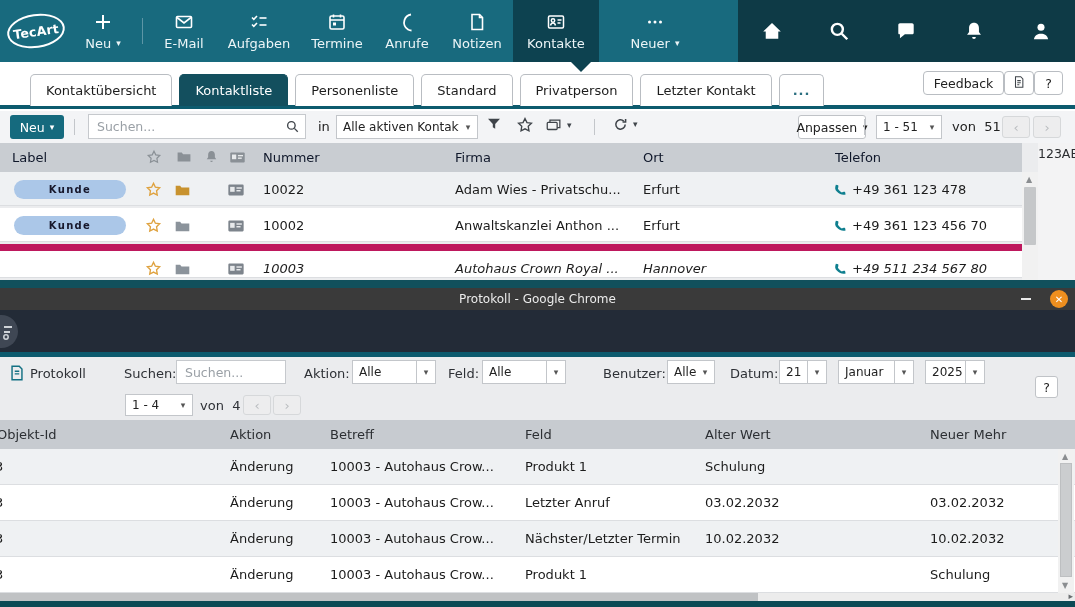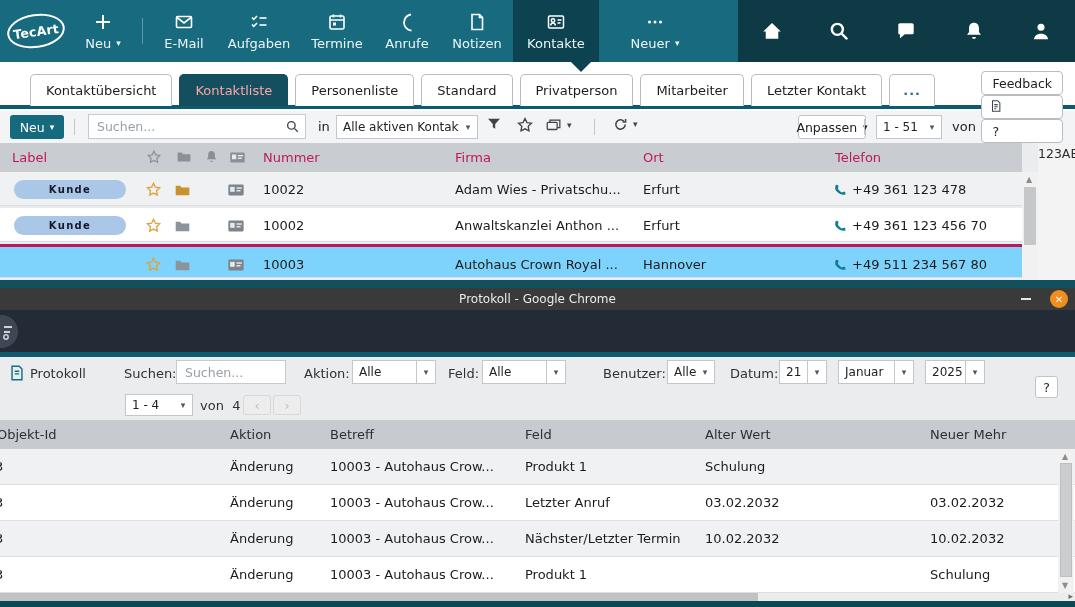--- a/index.html
+++ b/index.html
@@ -20,23 +20,23 @@
   .caret{font-size:9px;line-height:1;}
   .nav-pointer{position:absolute;top:62px;left:571px;width:0;height:0;border-left:10px solid transparent;border-right:10px solid transparent;border-top:10px solid #0d4250;z-index:6;}
   .topbar-right{position:absolute;left:738px;right:0;top:0;height:62px;display:flex;align-items:center;justify-content:space-around;}
   .tb-icon{width:22px;height:22px;cursor:pointer;}
 
   
   .tabrow{position:absolute;left:0;top:62px;width:1075px;height:49px;background:#fff;}
   .tab-underline{position:absolute;left:0;top:43px;width:100%;height:4px;background:#0d5b6e;}
   .tabs{position:absolute;left:30px;top:12px;display:flex;gap:7px;z-index:2;}
   .tab{height:31px;line-height:31px;padding:0 15px;border:1px solid #b9bdc2;border-bottom:none;border-radius:5px 5px 0 0;background:#fff;font-size:13px;color:#1d1d1d;cursor:pointer;white-space:nowrap;}
-  .tab.active{background:#134f5e;color:#fca5a5;border-color:#134f5e;}
+  .tab.active{background:#134f5e;color:#ffffff;border-color:#134f5e;}
   .tab.ellip{padding:0 13px;font-weight:bold;color:#2b6f80;letter-spacing:1px;}
-  .tab-actions{position:absolute;right:12px;top:9px;display:flex;z-index:3;flex-direction:column;}
+  .tab-actions{position:absolute;right:12px;top:9px;display:flex;z-index:3;}
   .tbtn{height:22px;padding:0 10px;border:1px solid #b9bdc2;border-radius:4px;background:#fff;font-size:12.5px;color:#222;display:flex;align-items:center;cursor:pointer;}
   .tbtn.iconbtn{padding:0 7px;}
 
   
   .toolbar{position:absolute;left:0;top:111px;width:1075px;height:32px;background:#f3f4f6;}
   .btn-neu{position:absolute;left:10px;top:4px;width:54px;height:24px;background:#156a7e;color:#fff;border-radius:3px;font-size:12.5px;display:flex;align-items:center;justify-content:center;gap:5px;cursor:pointer;}
   .vsep{position:absolute;top:8px;width:1px;height:16px;background:#c3c6ca;}
   .search-box{position:absolute;left:88px;top:3px;width:218px;height:25px;box-sizing:border-box;}
   .search-box input{width:100%;height:100%;box-sizing:border-box;border:1px solid #c6c9cd;padding:0 26px 0 8px;font-size:12.5px;font-family:inherit;color:#333;background:#fff;}
   .search-box input::placeholder{color:#9aa0a6;}
@@ -46,27 +46,27 @@
   .sel .val{padding:0 6px;white-space:nowrap;overflow:hidden;flex:1;}
   .sel .dd{width:18px;align-self:stretch;display:flex;align-items:center;justify-content:center;color:#555;font-size:9px;}
   .sel .dd.boxed{border-left:1px solid #c3c6ca;}
   .icbtn{position:absolute;top:5px;cursor:pointer;display:flex;align-items:center;gap:4px;color:#3f444a;}
   .btn-plain{position:absolute;height:24px;box-sizing:border-box;border:1px solid #c0c3c7;background:#fff;border-radius:3px;font-size:12.5px;color:#222;display:flex;align-items:center;justify-content:center;gap:6px;cursor:pointer;}
   .pagebtn{position:absolute;width:28px;height:22px;box-sizing:border-box;border:1px solid #d6d8da;background:#ededee;border-radius:3px;color:#b9bcbf;font-size:13px;display:flex;align-items:center;justify-content:center;}
   .vonlbl{font-size:13px;color:#222;}
 
   
   .list-header{position:absolute;left:0;top:143px;width:1022px;height:29px;background:#c9cdd2;}
-  .list-header .hcell{position:absolute;top:0;line-height:29px;font-size:13px;color:#be185d;}
+  .list-header .hcell{position:absolute;top:0;line-height:29px;font-size:13px;color:#0f172a;}
   .list-header .hicon{position:absolute;top:6px;}
   .rows{position:absolute;left:0;top:172px;width:1022px;height:109px;}
   .crow{position:absolute;left:0;width:1022px;height:34px;box-sizing:border-box;border-bottom:1px solid #dcdee1;cursor:pointer;}
   .crow.r0{background:#eff1f3;}
   .crow.r1{background:#ffffff;}
-  .crow.selected{background:#7dd3fc;border-top:3px solid #be185d;}
+  .crow.selected{background:#ffffff;border-top:7px solid #be185d;font-style:italic;}
   .crow .cell{position:absolute;line-height:35px;font-size:13px;color:#1c1c1c;white-space:nowrap;}
   .crow .badge{position:absolute;left:14px;top:8px;width:112px;height:19px;line-height:19px;text-align:center;font-size:10px;font-weight:bold;letter-spacing:1.3px;color:#17182c;background:#abc7e8;border-radius:10px;}
   .cicon{position:absolute;}
   .tel{color:#1d6fae;text-decoration:none;}
   .vscroll{position:absolute;left:1022px;top:172px;width:16px;height:109px;background:#f1f1f1;}
   .vscroll .arrow{position:absolute;left:4px;font-size:8px;color:#8a8d90;}
   .vscroll .thumb{position:absolute;left:2px;width:12px;background:#c5c7c9;border-radius:1px;}
   .alpha{position:absolute;left:1038px;top:143px;width:37px;height:138px;background:#f3f3f4;display:flex;flex-direction:row;}
   .alpha span{height:21px;line-height:21px;text-align:center;font-size:12.5px;color:#2b2d30;cursor:pointer;}
   .teal-band{position:absolute;left:0;top:280px;width:1075px;height:8px;background:#11505c;}
@@ -217,21 +217,20 @@
   <div class="nav-pointer"></div>
 
   <div class="tabrow">
     <div class="tab-underline"></div>
     <div class="tabs">
       <div class="tab">Kontaktübersicht</div>
       <div class="tab active">Kontaktliste</div>
       <div class="tab">Personenliste</div>
       <div class="tab">Standard</div>
       <div class="tab">Privatperson</div>
-      <div class="tab">Mitarbeiter</div>
       <div class="tab">Letzter Kontakt</div>
       <div class="tab ellip">...</div>
     </div>
     <div class="tab-actions">
       <div class="tbtn">Feedback</div>
       <div class="tbtn iconbtn">
           <span><svg viewBox="0 0 20 20" width="14" height="14" stroke="#3f444a" stroke-width="1.5" fill="none">
               <path d="M5 2.5h7.5l3 3v12H5z"></path>
               <path d="M7.5 8h5M7.5 11h5M7.5 14h3"></path>
             </svg></span>

